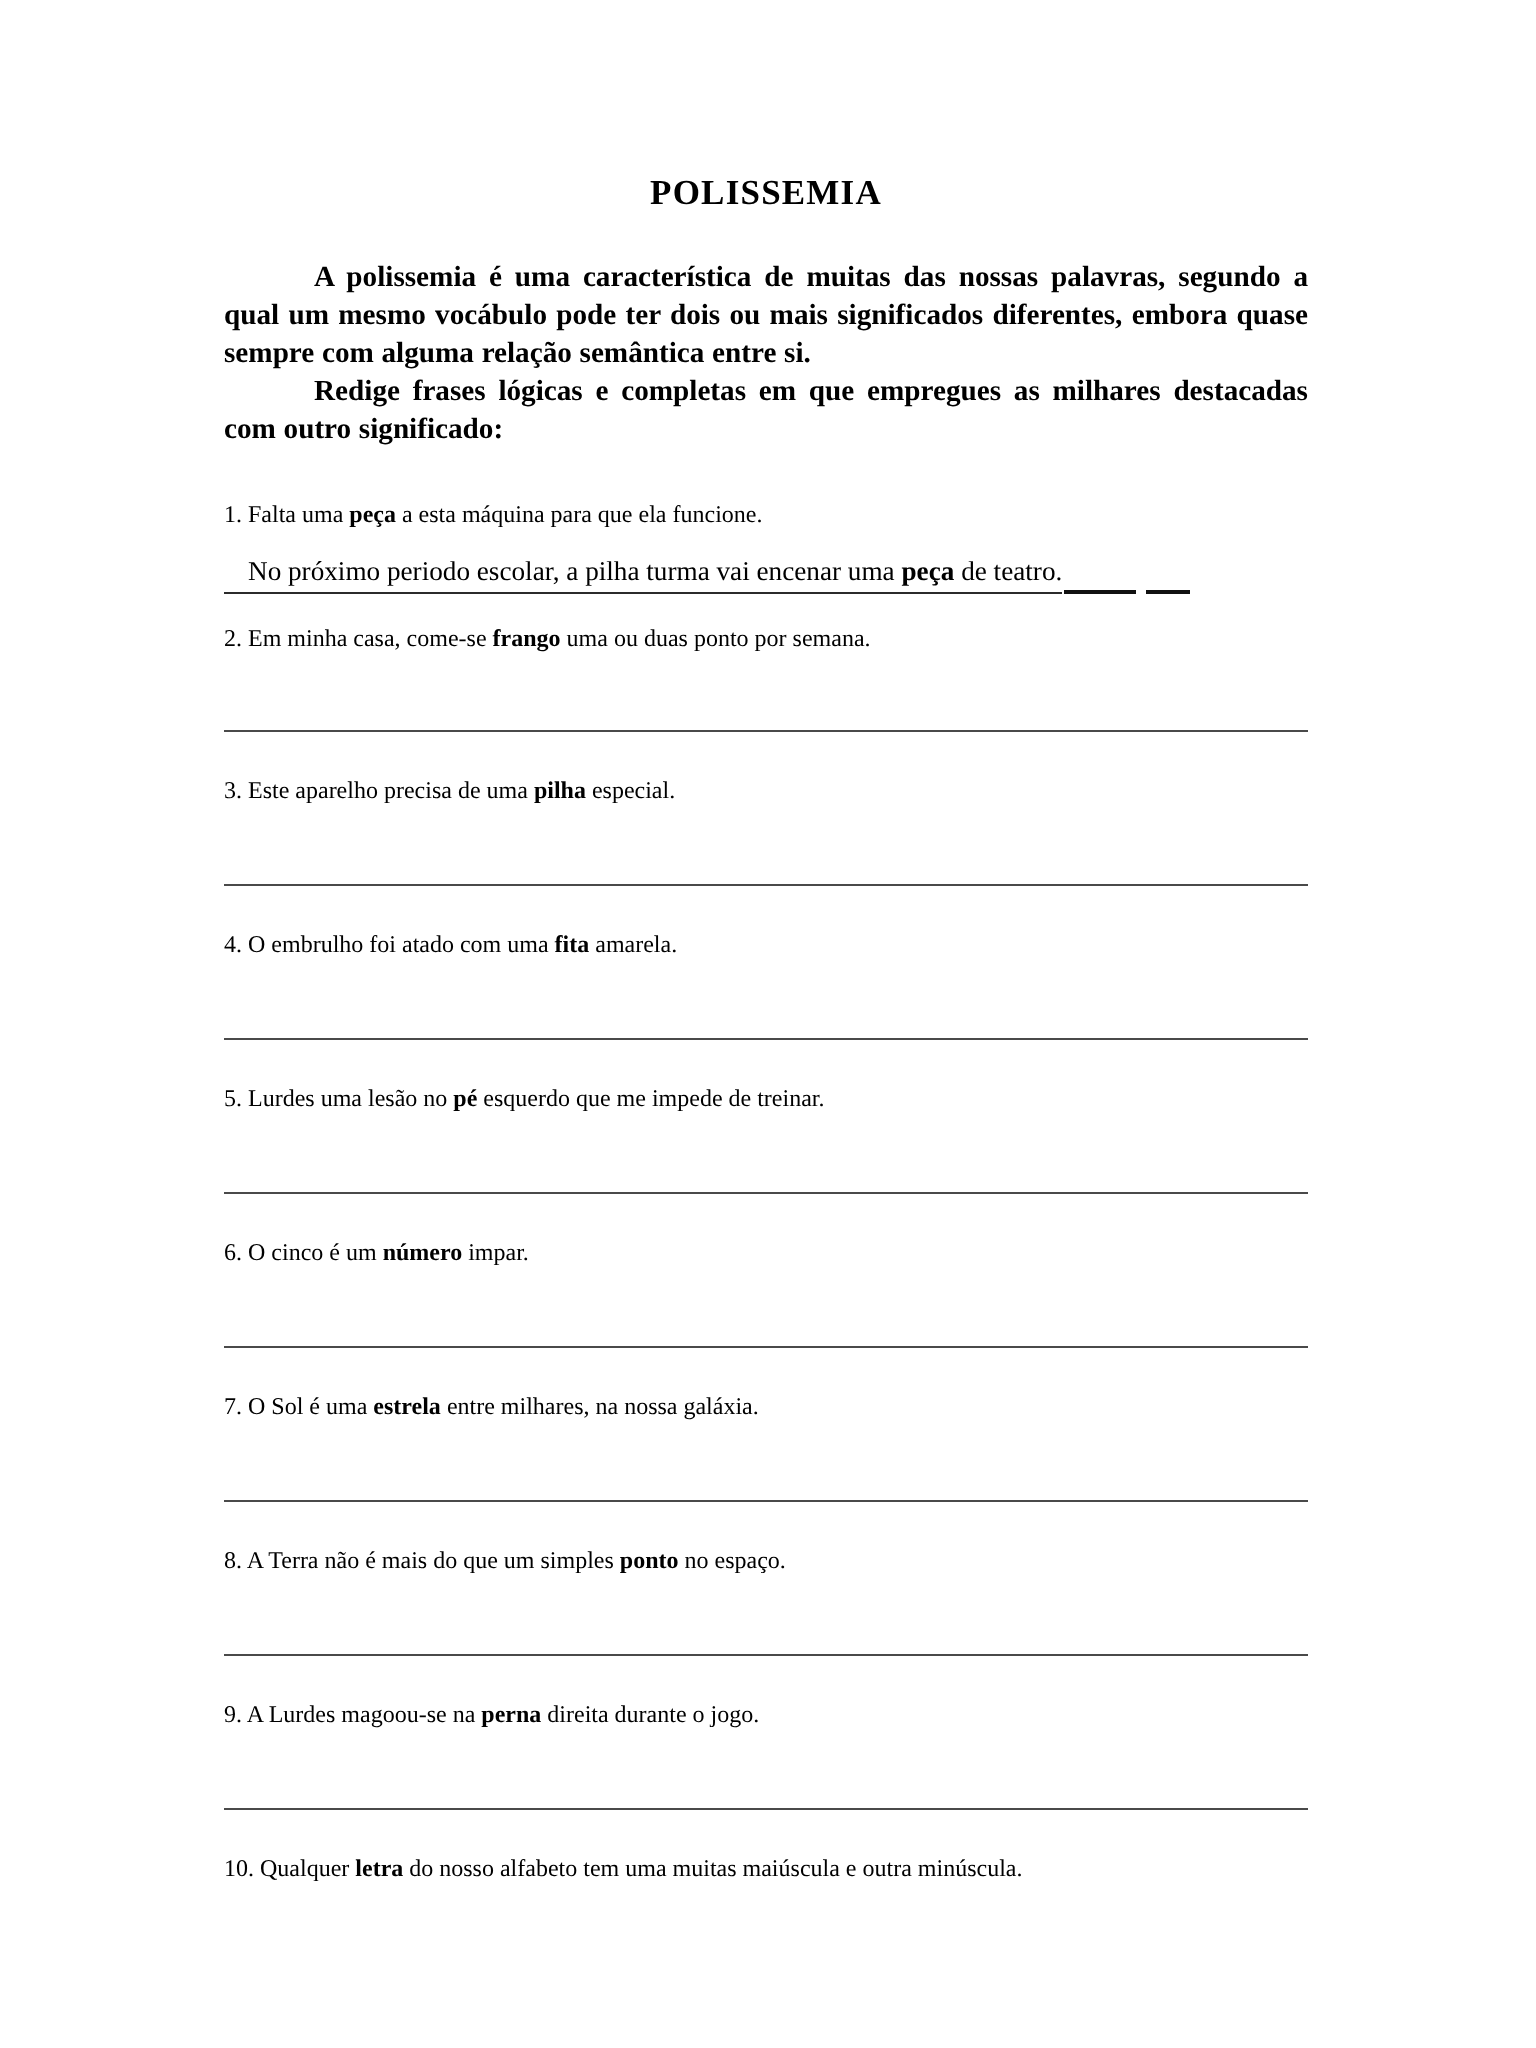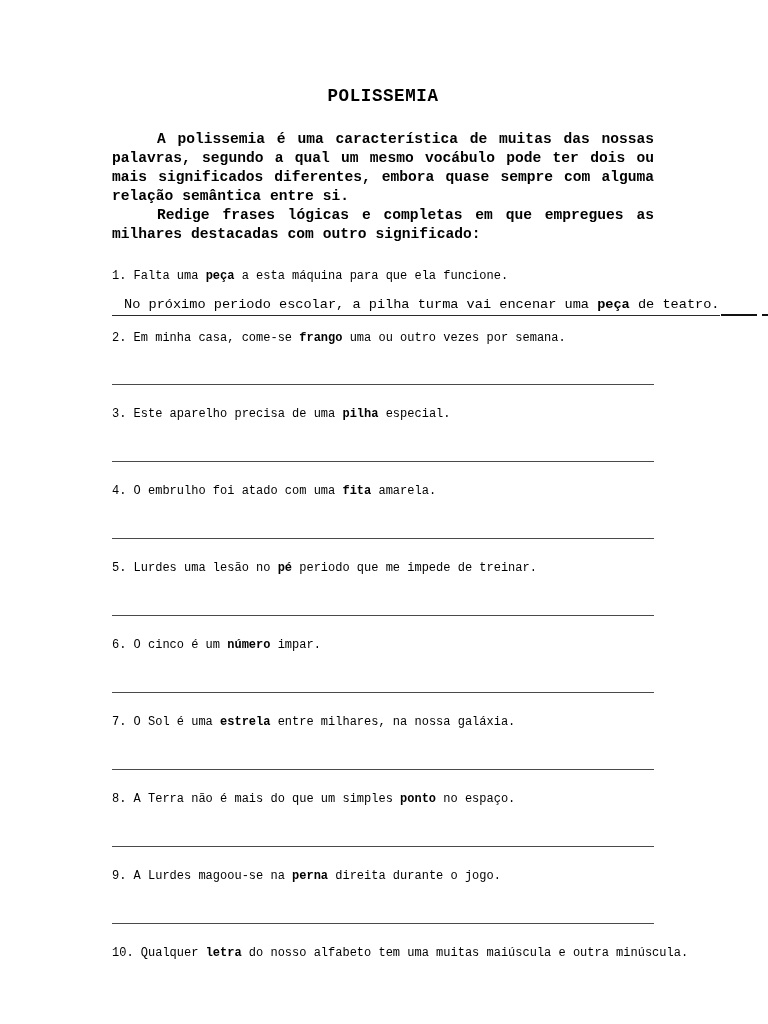--- a/index.html
+++ b/index.html
@@ -8,21 +8,21 @@
     padding: 0;
     background: #ffffff;
   }
   .page {
     position: relative;
     width: 768px;
     height: 964px;
     background: #ffffff;
     margin: 0 auto;
     overflow: hidden;
-    font-family: Liberation Mono, monospace;
+    font-family: Liberation Serif, serif;
     color: #000000;
     box-sizing: border-box;
   }
   .content {
     position: absolute;
     left: 112px;
     top: 0;
     width: 542px;
   }
   .doc-title {
@@ -127,33 +127,33 @@
     <p class="intro intro-1">A polissemia é uma característica de muitas das nossas palavras, segundo a qual um mesmo vocábulo pode ter dois ou mais significados diferentes, embora quase sempre com alguma relação semântica entre si.</p>
 
     <p class="intro intro-2">Redige frases lógicas e completas em que empregues as milhares destacadas com outro significado:</p>
 
     <div class="items" id="exercise-list">
         <div class="item item-1">
           <p class="item-text"><span>1.</span><span> Falta uma </span><b>peça</b><span> a esta máquina para que ela funcione.</span></p>
           <div class="answer-filled"><span class="ans-inner"><span>No próximo periodo escolar, a pilha turma vai encenar uma </span><b>peça</b><span> de teatro.</span></span><span class="ans-tail"></span><span class="ans-tail2"></span></div>
         </div>
         <div class="item item-2">
-          <p class="item-text"><span>2.</span><span> Em minha casa, come-se </span><b>frango</b><span> uma ou outro vezes por semana.</span></p>
+          <p class="item-text"><span>2.</span><span> Em minha casa, come-se </span><b>frango</b><span> uma ou duas ponto por semana.</span></p>
           <hr class="answer-rule">
         </div>
         <div class="item item-n">
           <p class="item-text"><span>3.</span><span> Este aparelho precisa de uma </span><b>pilha</b><span> especial.</span></p>
           <hr class="answer-rule">
         </div>
         <div class="item item-n">
           <p class="item-text"><span>4.</span><span> O embrulho foi atado com uma </span><b>fita</b><span> amarela.</span></p>
           <hr class="answer-rule">
         </div>
         <div class="item item-n">
-          <p class="item-text"><span>5.</span><span> Lurdes uma lesão no </span><b>pé</b><span> periodo que me impede de treinar.</span></p>
+          <p class="item-text"><span>5.</span><span> Lurdes uma lesão no </span><b>pé</b><span> esquerdo que me impede de treinar.</span></p>
           <hr class="answer-rule">
         </div>
         <div class="item item-n">
           <p class="item-text"><span>6.</span><span> O cinco é um </span><b>número</b><span> impar.</span></p>
           <hr class="answer-rule">
         </div>
         <div class="item item-n">
           <p class="item-text"><span>7.</span><span> O Sol é uma </span><b>estrela</b><span> entre milhares, na nossa galáxia.</span></p>
           <hr class="answer-rule">
         </div>

